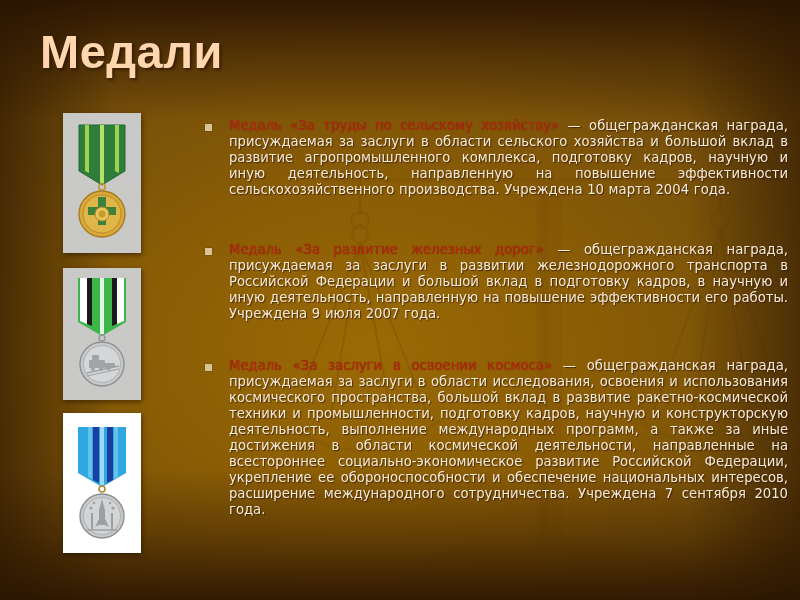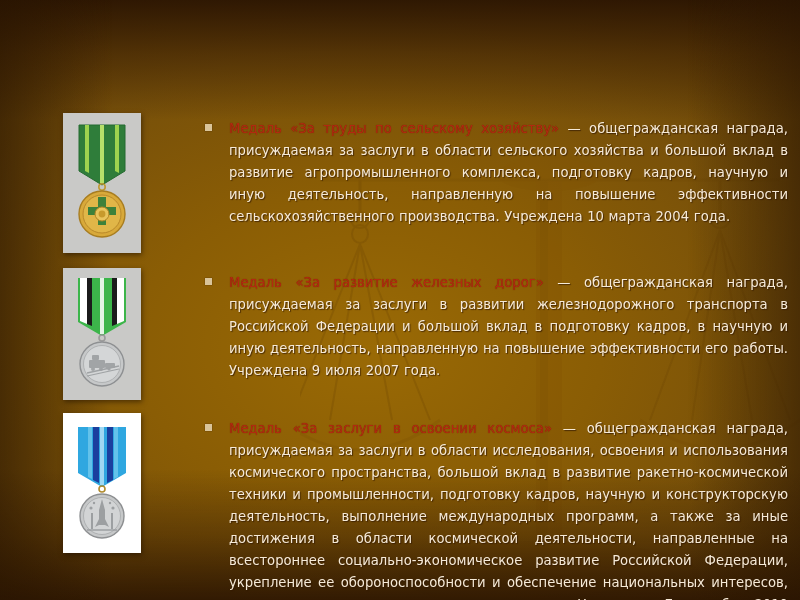--- a/index.html
+++ b/index.html
@@ -100,21 +100,21 @@
     top: 6px;
     width: 7px;
     height: 7px;
     background: #d9c49a;
     box-shadow: 0 0 1px rgba(60,30,4,.9);
   }
   .para {
     margin: 0;
     font-family: "DejaVu Sans", sans-serif;
     font-size: 13.2px;
-    line-height: 22px;
+    line-height: 16px;
     color: #f6ead8;
     text-align: justify;
     text-shadow: 1px 1px 1px rgba(50,24,3,.75);
     word-spacing: .5px;
   }
   .award-name {
     color: #b22a10;
     text-shadow: 0 0 1px rgba(110,20,4,.9);
   }
 
@@ -155,20 +155,21 @@
         <ellipse cx="249" cy="455" rx="150" ry="34" fill="#6d4405" stroke="none" opacity="0.45"></ellipse>
         <ellipse cx="249" cy="448" rx="120" ry="26" fill="#8a5a06" stroke="none" opacity="0.4"></ellipse>
       </g>
     </svg>
   </div>
 
   <div class="vignette-top"></div>
   <div class="vignette-bottom"></div>
   <div class="vignette-sides"></div>
 
+  <div class="title">Медали</div>
 
   <div class="medal-frame" id="medal-1">
     <svg viewBox="0 0 78 140" xmlns="http://www.w3.org/2000/svg">
       <rect width="78" height="140" fill="#c9c9c7"></rect>
 
       <path d="M16 12 L62 12 L62 58 L39 72 L16 58 Z" fill="#2f7d3a"></path>
       <path d="M16 12 L62 12 L62 58 L39 72 L16 58 Z" fill="none" stroke="#256b30" stroke-width="1"></path>
       <path d="M22 12 L22 58 L26 60 L26 12 Z" fill="#9ed34f"></path>
       <path d="M52 12 L52 58 L56 60 L56 12 Z" fill="#9ed34f"></path>
       <path d="M37 12 L37 70 L41 70 L41 12 Z" fill="#b7e06a"></path>

